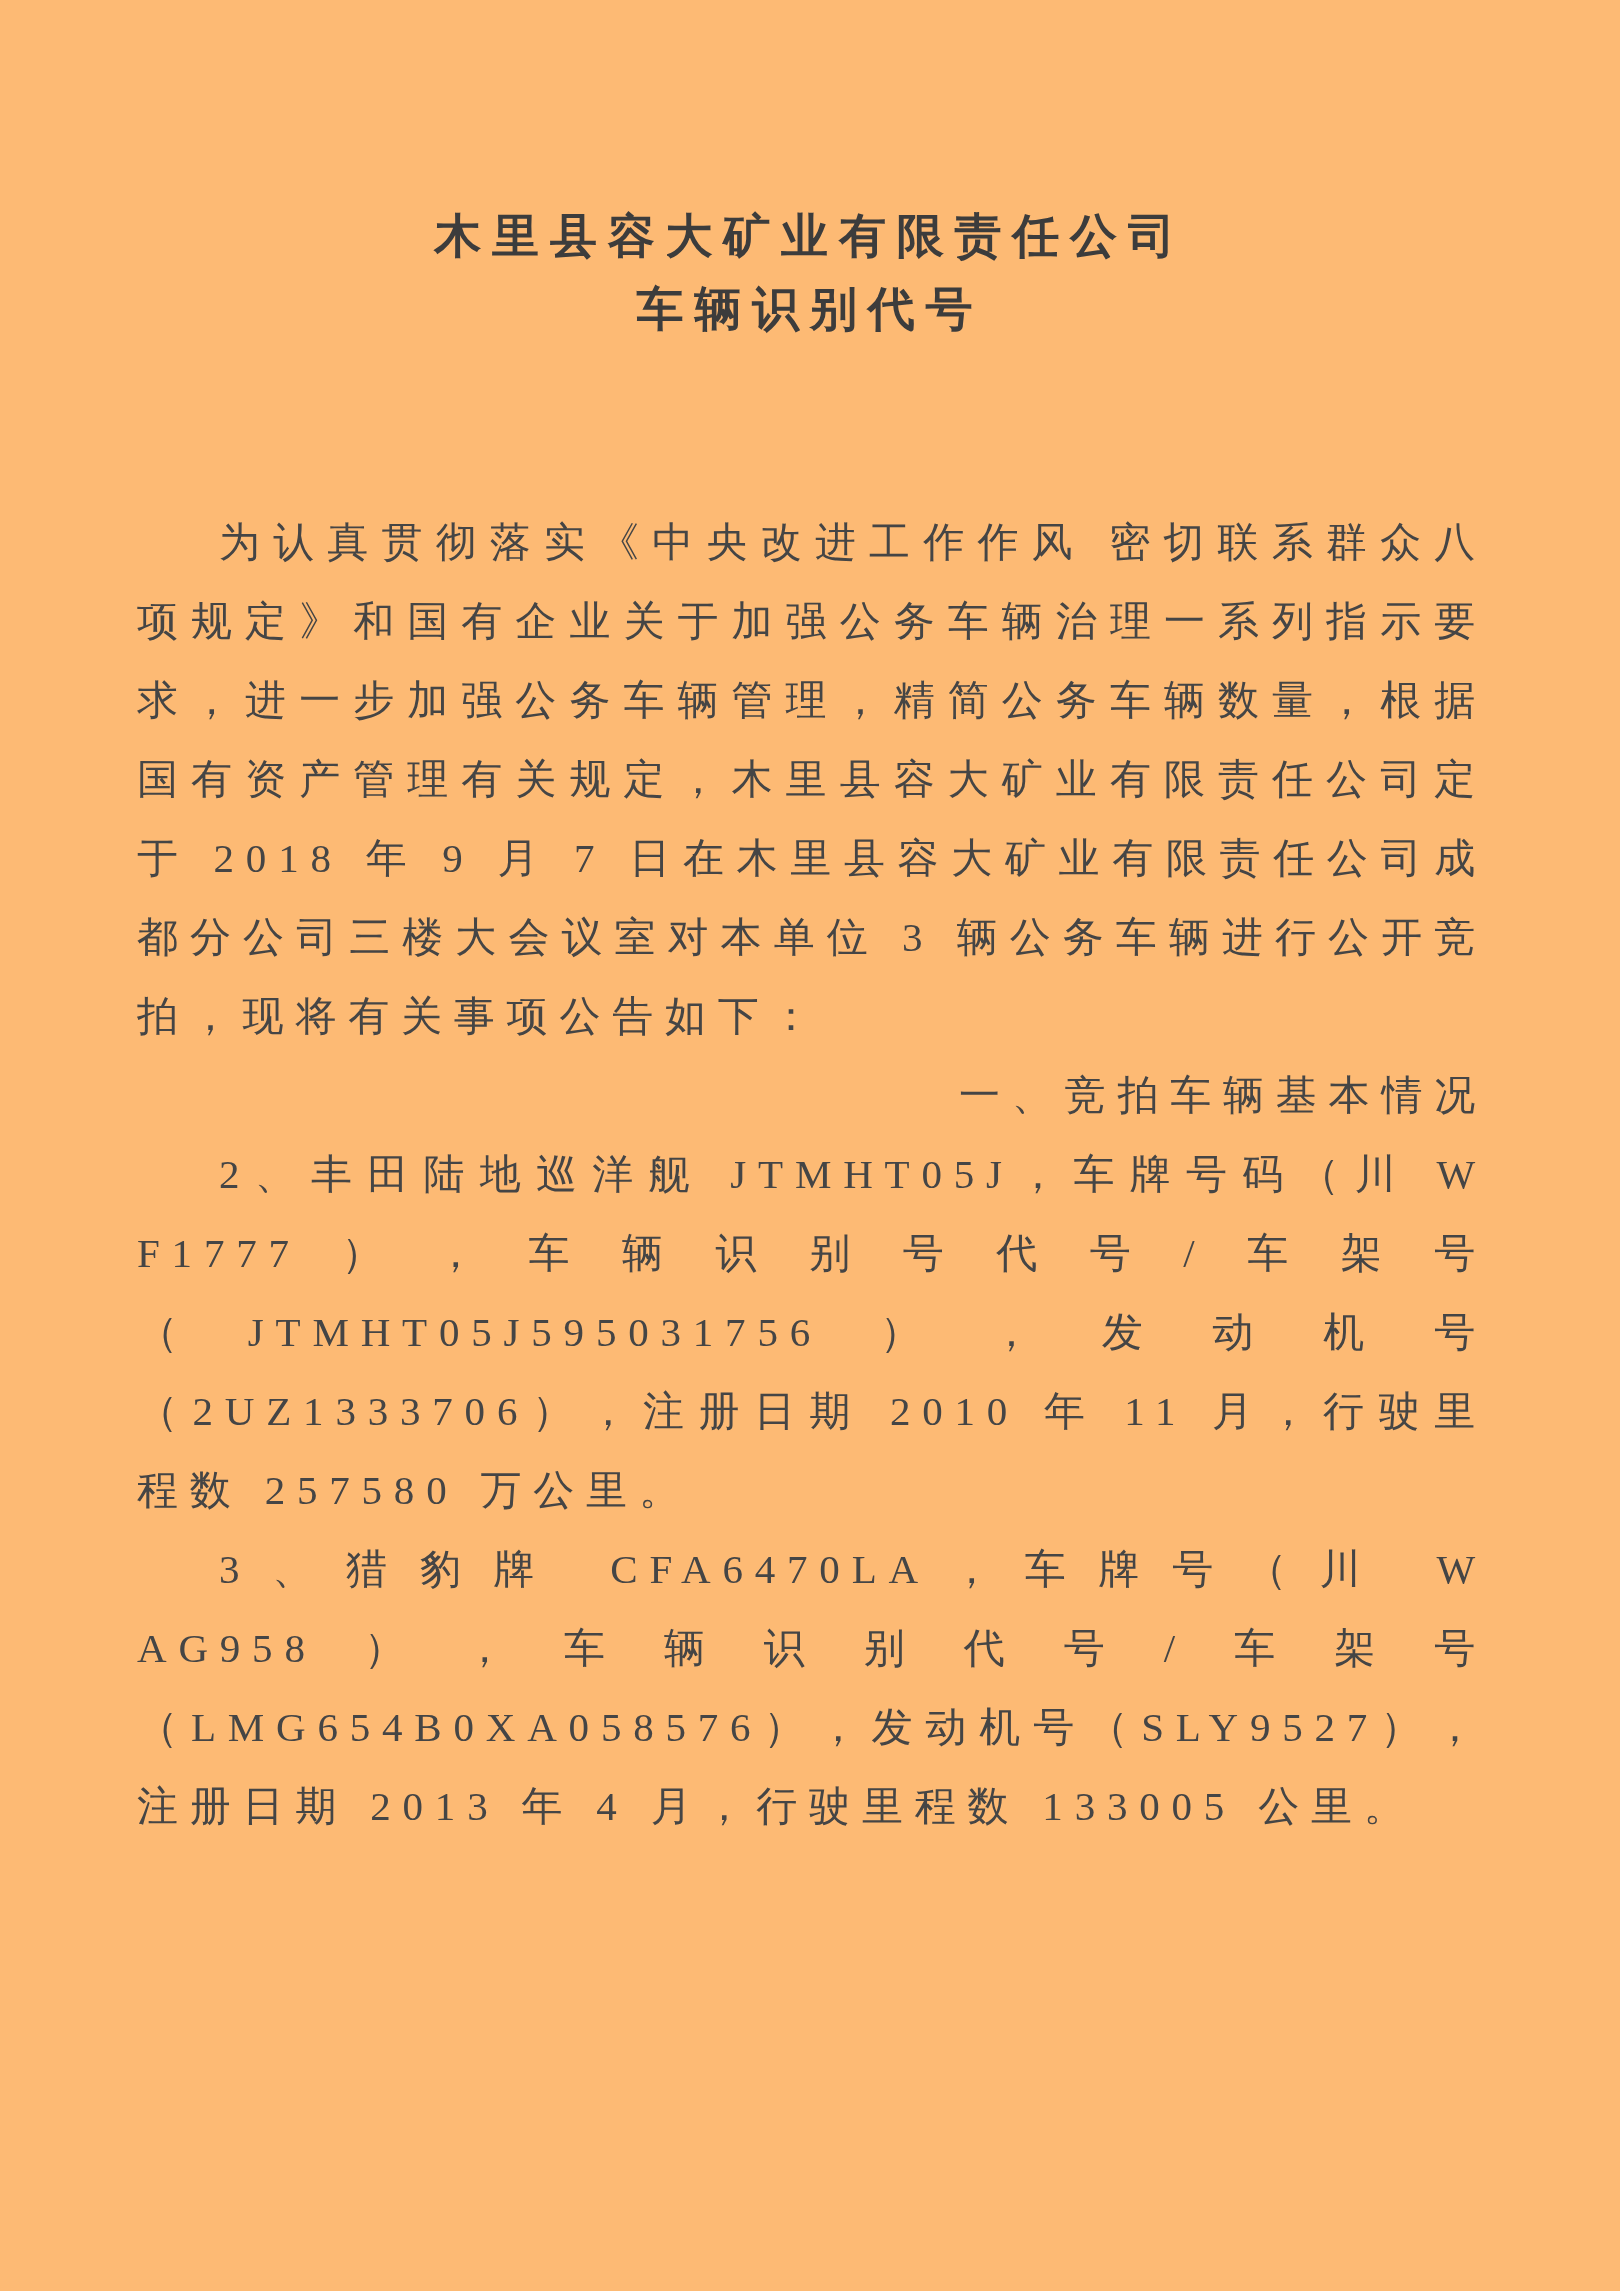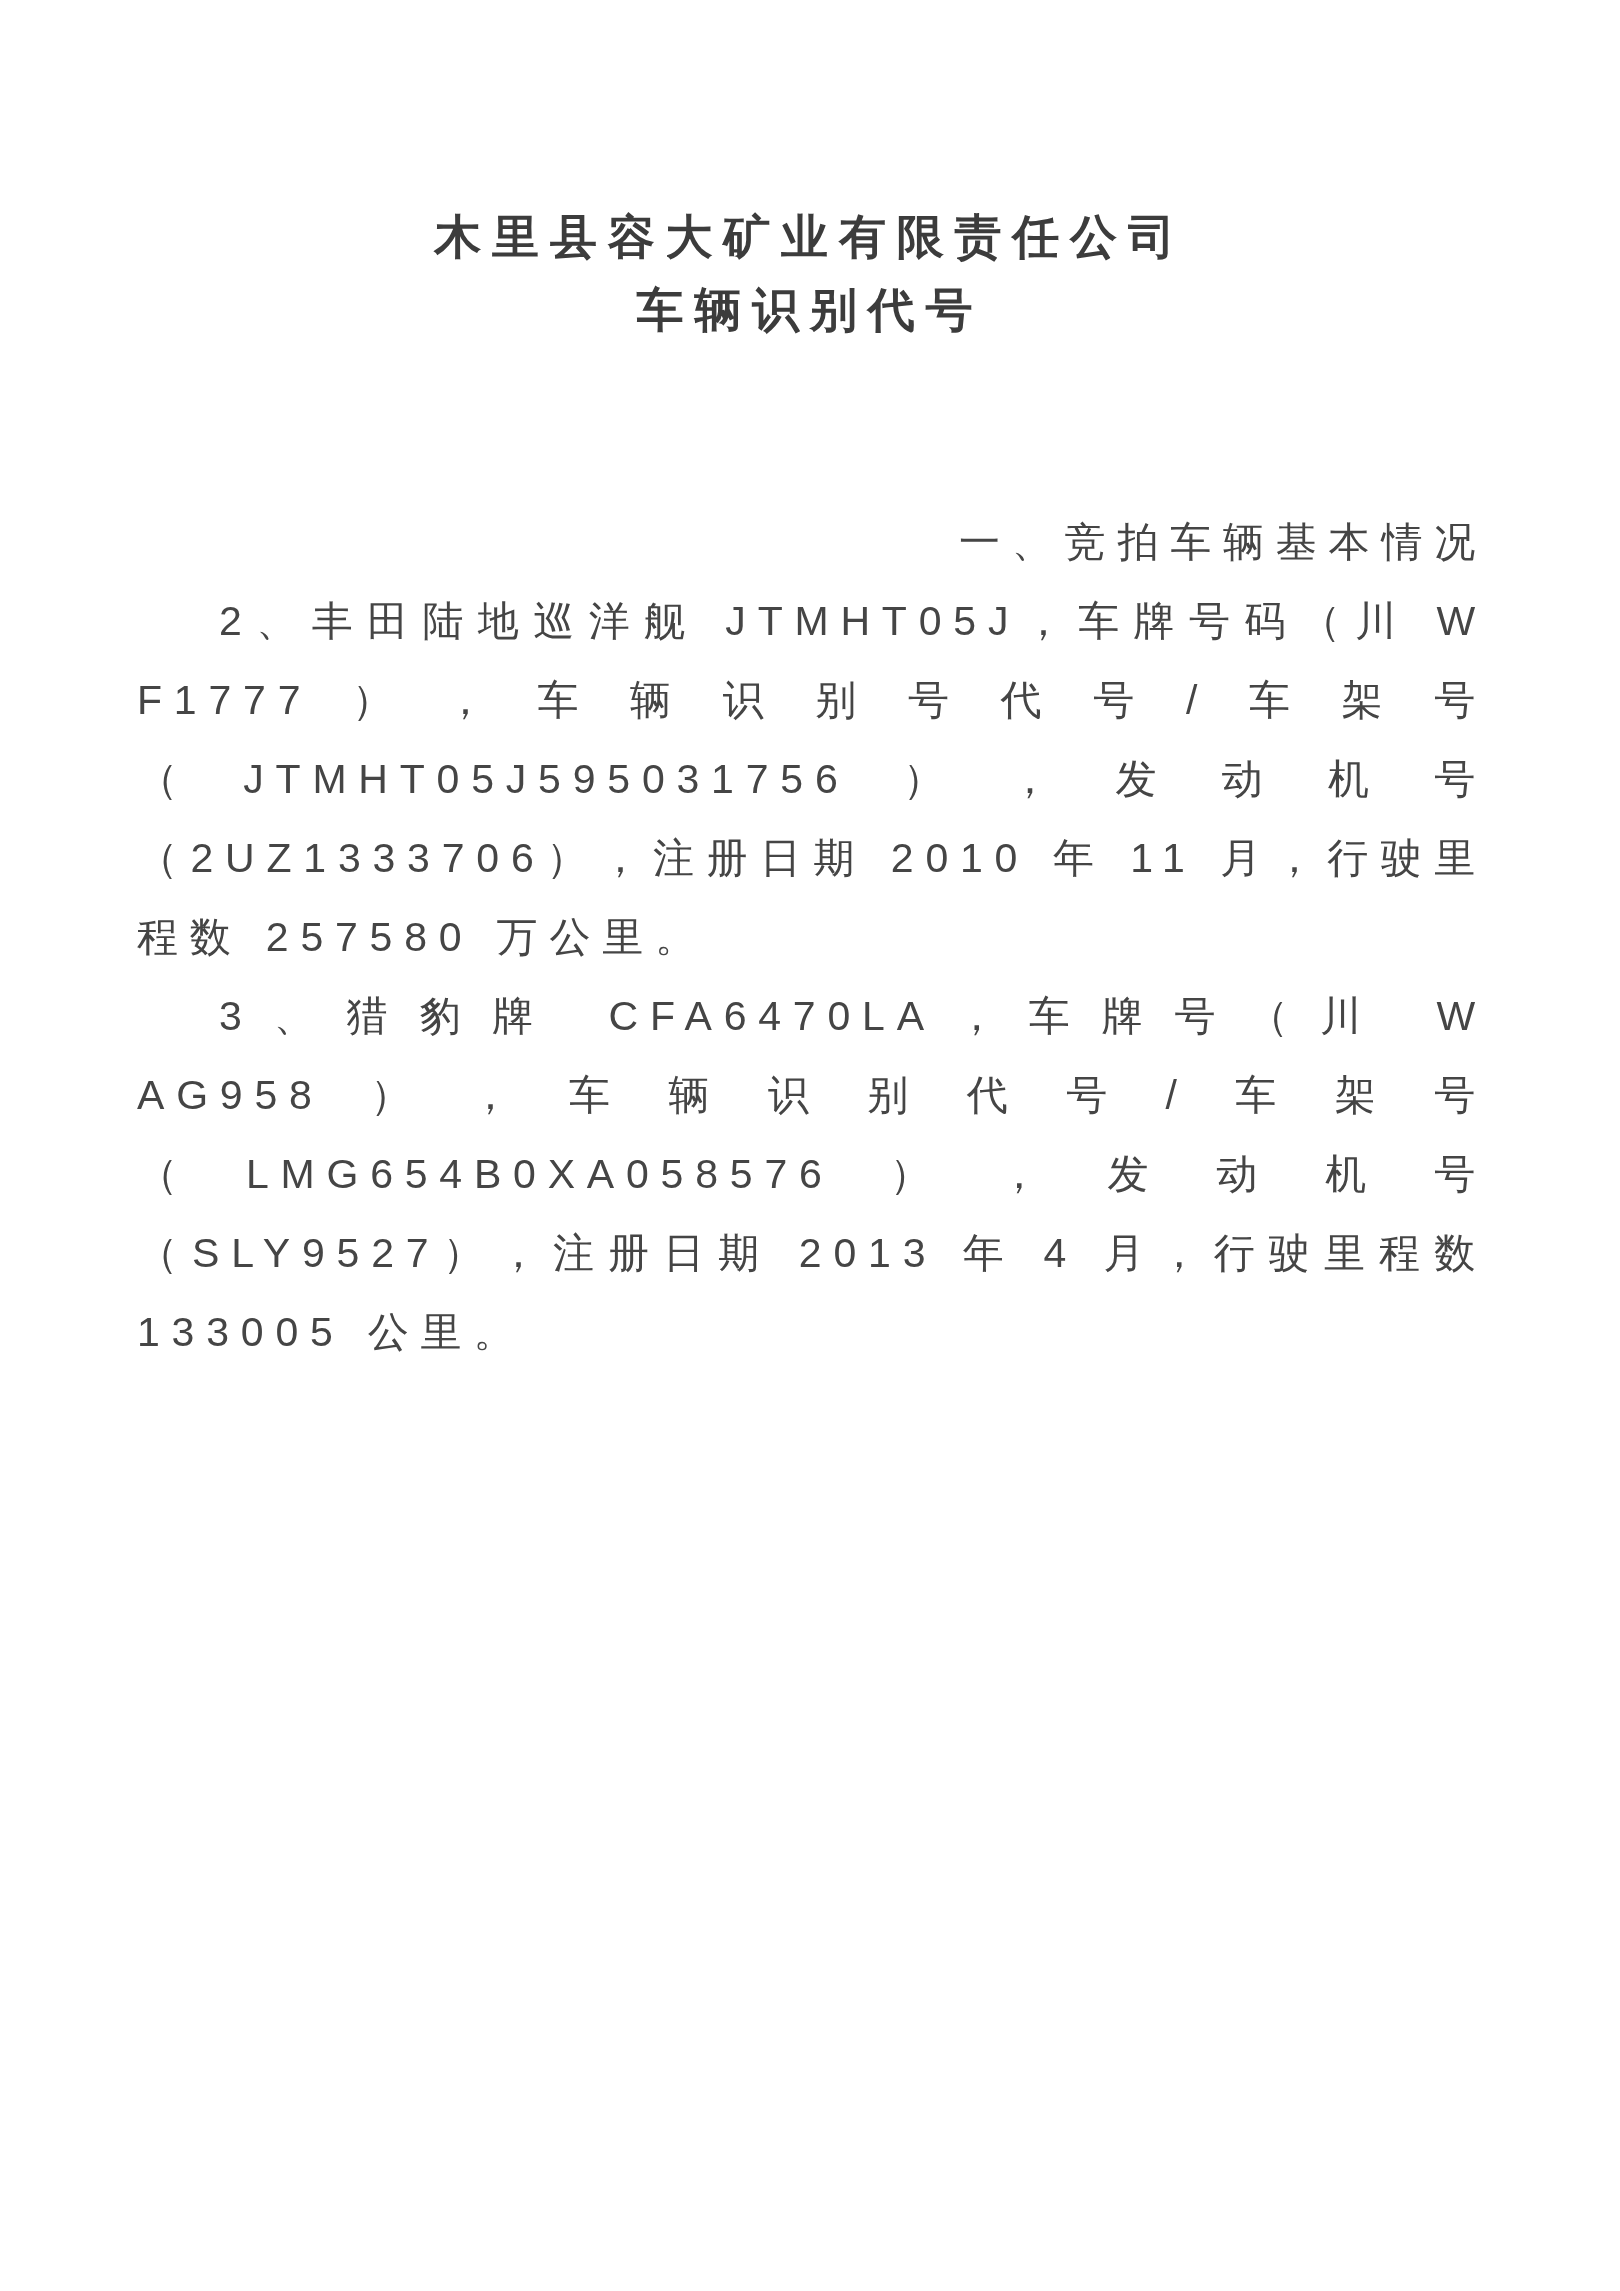--- a/index.html
+++ b/index.html
@@ -5,23 +5,23 @@
   html, body {
     margin: 0;
     padding: 0;
     background: #e8e8e8;
   }
   .page {
     position: relative;
     width: 1620px;
     height: 2292px;
     margin: 0 auto;
-    background: #ffffff;
+    background: #fdba74;
     overflow: hidden;
-    font-family: Liberation Sans, sans-serif;
+    font-family: Liberation Serif, serif;
   }
   .title-block {
     padding-top: 206px;
     text-align: center;
     color: #3c3c3c;
   }
   .doc-title {
     font-size: 47px;
     font-weight: bold;
     letter-spacing: 10.8px;
@@ -56,19 +56,20 @@
 </head>
 <body>
 
 <div class="page">
   <div class="title-block">
     <h1 class="doc-title">木里县容大矿业有限责任公司</h1>
     <h2 class="doc-subtitle">车辆识别代号</h2>
   </div>
 
   <div class="body-block">
+    <p class="para">为认真贯彻落实《中央改进工作作风 密切联系群众八项规定》和国有企业关于加强公务车辆治理一系列指示要求，进一步加强公务车辆管理，精简公务车辆数量，根据国有资产管理有关规定，木里县容大矿业有限责任公司定于 2018 年 9 月 7 日在木里县容大矿业有限责任公司成都分公司三楼大会议室对本单位 3 辆公务车辆进行公开竞拍，现将有关事项公告如下：</p>
     <p class="heading">一、竞拍车辆基本情况</p>
     <p class="para">2、丰田陆地巡洋舰 JTMHT05J，车牌号码（川 W F1777），车辆识别号代号/车架号（JTMHT05J595031756），发动机号（2UZ1333706），注册日期 2010 年 11 月，行驶里程数 257580 万公里。</p>
     <p class="para">3、猎豹牌 CFA6470LA，车牌号（川 W AG958），车辆识别代号/车架号（LMG654B0XA058576），发动机号（SLY9527），注册日期 2013 年 4 月，行驶里程数 133005 公里。</p>
 
   </div>
 </div>
 
 
 </body></html>

